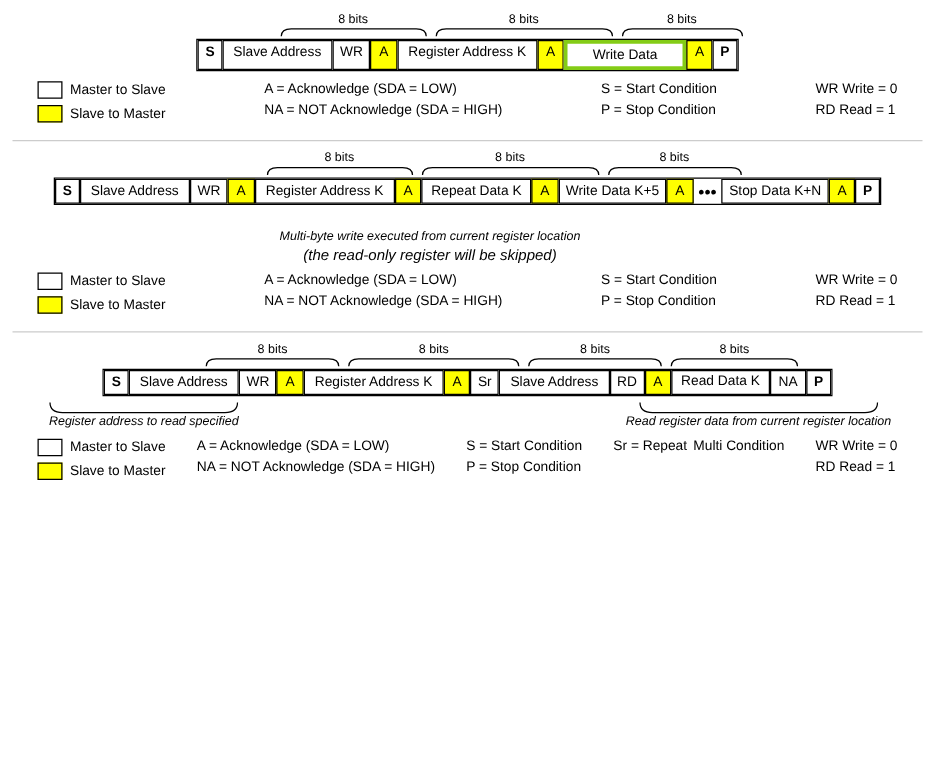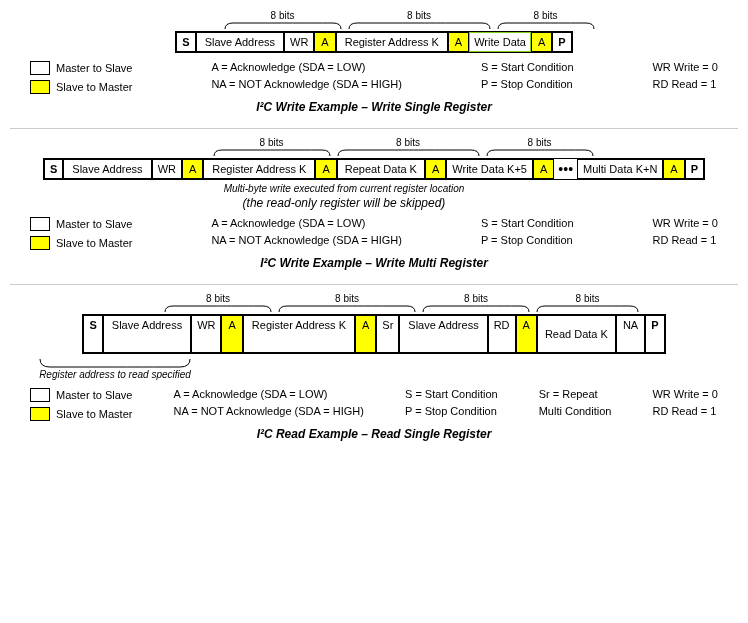--- a/index.html
+++ b/index.html
@@ -114,21 +114,21 @@
   </div>
 
   <div style="display:flex; justify-content:center; align-items:center;">
     <div style="display:flex; align-items:stretch; border:1px solid #000;">
       <div class="cell cell-s" style="font-weight:bold; border:1px solid #000; padding:3px 5px; background:#fff;">S</div>
       <div class="cell" style="border:1px solid #000; padding:3px 8px; background:#fff;">Slave Address</div>
       <div class="cell" style="border:1px solid #000; padding:3px 5px; background:#fff;">WR</div>
       <div class="cell cell-yellow" style="border:1px solid #000; padding:3px 6px; background:#ffff00;">A</div>
       <div class="cell" style="border:1px solid #000; padding:3px 8px; background:#fff;">Register Address K</div>
       <div class="cell cell-yellow" style="border:1px solid #000; padding:3px 6px; background:#ffff00;">A</div>
-      <div class="cell" style="border:1px solid #84cc16; padding:3px 4px; background:#fff;">Write Data</div>
+      <div class="cell" style="border:3px solid #84cc16; padding:3px 20px; background:#fff;">Write Data</div>
       <div class="cell cell-yellow" style="border:1px solid #000; padding:3px 6px; background:#ffff00;">A</div>
       <div class="cell cell-p" style="border:1px solid #000; padding:3px 5px; font-weight:bold; background:#fff;">P</div>
     </div>
   </div>
 
   <div style="display:flex; justify-content:space-between; padding: 8px 20px 0 20px; flex-wrap:wrap;">
     <div style="display:flex; flex-direction:column; gap:5px;">
       <div class="legend-item">
         <div class="legend-box"></div>
         <span>Master to Slave</span>
@@ -145,21 +145,20 @@
     <div style="display:flex; flex-direction:column; gap:5px;">
       <span style="font-size:11px;">S = Start Condition</span>
       <span style="font-size:11px;">P = Stop Condition</span>
     </div>
     <div style="display:flex; flex-direction:column; gap:5px;">
       <span style="font-size:11px;">WR  Write = 0</span>
       <span style="font-size:11px;">RD  Read = 1</span>
     </div>
   </div>
 
-  <div class="section-title">I²C Write Example – Write Single Register</div>
 </div>
 
 <div class="section-divider"></div>
 
 <div class="section">
 
   <div style="display:flex; justify-content:center; margin-bottom:0px; position:relative;">
     <div style="display:flex; flex-direction:column; align-items:center; margin-left:60px; margin-right:2px;">
       <span style="font-size:10px;">8 bits</span>
       <svg width="120" height="10" viewBox="0 0 120 10">
@@ -186,27 +185,27 @@
       <div class="cell" style="border:1px solid #000; padding:3px 8px; background:#fff;">Slave Address</div>
       <div class="cell" style="border:1px solid #000; padding:3px 5px; background:#fff;">WR</div>
       <div class="cell cell-yellow" style="border:1px solid #000; padding:3px 6px; background:#ffff00;">A</div>
       <div class="cell" style="border:1px solid #000; padding:3px 8px; background:#fff;">Register Address K</div>
       <div class="cell cell-yellow" style="border:1px solid #000; padding:3px 6px; background:#ffff00;">A</div>
       <div class="cell" style="border:1px solid #000; padding:3px 7px; background:#fff;">Repeat Data K</div>
       <div class="cell cell-yellow" style="border:1px solid #000; padding:3px 6px; background:#ffff00;">A</div>
       <div class="cell" style="border:1px solid #000; padding:3px 5px; background:#fff;">Write Data K+5</div>
       <div class="cell cell-yellow" style="border:1px solid #000; padding:3px 6px; background:#ffff00;">A</div>
       <div class="dots-cell">•••</div>
-      <div class="cell" style="border:1px solid #000; padding:3px 5px; background:#fff;">Multi Data K+N</div>
+      <div class="cell" style="border:1px solid #000; padding:3px 5px; background:#fff;">Stop Data K+N</div>
       <div class="cell cell-yellow" style="border:1px solid #000; padding:3px 6px; background:#ffff00;">A</div>
       <div class="cell" style="font-weight:bold; border:1px solid #000; padding:3px 5px; background:#fff;">P</div>
     </div>
   </div>
 
-  <div style="text-align:right; padding-right:60px; margin-top:3px;">
+  <div style="text-align:right; padding-right:60px; margin-top:20px;">
     <div class="annotation-text" style="font-size:10px; font-style:italic;">Multi-byte write executed from current register location</div>
     <div class="annotation-text" style="font-size:12px; font-style:italic;">(the read-only register will be skipped)</div>
   </div>
 
   <div style="display:flex; justify-content:space-between; padding: 5px 20px 0 20px; flex-wrap:wrap;">
     <div style="display:flex; flex-direction:column; gap:5px;">
       <div class="legend-item">
         <div class="legend-box"></div>
         <span>Master to Slave</span>
       </div>
@@ -222,21 +221,20 @@
     <div style="display:flex; flex-direction:column; gap:5px;">
       <span style="font-size:11px;">S = Start Condition</span>
       <span style="font-size:11px;">P = Stop Condition</span>
     </div>
     <div style="display:flex; flex-direction:column; gap:5px;">
       <span style="font-size:11px;">WR  Write = 0</span>
       <span style="font-size:11px;">RD  Read = 1</span>
     </div>
   </div>
 
-  <div class="section-title">I²C Write Example – Write Multi Register</div>
 </div>
 
 <div class="section-divider"></div>
 
 <div class="section">
 
   <div style="display:flex; justify-content:center; margin-bottom:0px; position:relative;">
     <div style="display:flex; flex-direction:column; align-items:center; margin-left:55px; margin-right:2px;">
       <span style="font-size:10px;">8 bits</span>
       <svg width="110" height="10" viewBox="0 0 110 10">
@@ -268,33 +266,39 @@
       <div class="cell" style="font-weight:bold; border:1px solid #000; padding:3px 5px; background:#fff;">S</div>
       <div class="cell" style="border:1px solid #000; padding:3px 8px; background:#fff;">Slave Address</div>
       <div class="cell" style="border:1px solid #000; padding:3px 5px; background:#fff;">WR</div>
       <div class="cell cell-yellow" style="border:1px solid #000; padding:3px 6px; background:#ffff00;">A</div>
       <div class="cell" style="border:1px solid #000; padding:3px 8px; background:#fff;">Register Address K</div>
       <div class="cell cell-yellow" style="border:1px solid #000; padding:3px 6px; background:#ffff00;">A</div>
       <div class="cell" style="border:1px solid #000; padding:3px 5px; background:#fff;">Sr</div>
       <div class="cell" style="border:1px solid #000; padding:3px 8px; background:#fff;">Slave Address</div>
       <div class="cell" style="border:1px solid #000; padding:3px 5px; background:#fff;">RD</div>
       <div class="cell cell-yellow" style="border:1px solid #000; padding:3px 6px; background:#ffff00;">A</div>
-      <div class="cell" style="border:1px solid #000; padding:12px 7px; background:#fff;">Read Data K</div>
+      <div class="cell" style="border:1px solid #000; padding:2px 7px; background:#fff;">Read Data K</div>
       <div class="cell" style="border:1px solid #000; padding:3px 6px; background:#fff;">NA</div>
       <div class="cell" style="font-weight:bold; border:1px solid #000; padding:3px 5px; background:#fff;">P</div>
     </div>
   </div>
 
   <div style="display:flex; justify-content:space-between; padding: 3px 25px 0 25px;">
     <div style="display:flex; flex-direction:column; align-items:center; max-width:200px;">
       <svg width="160" height="12" viewBox="0 0 160 12">
         <path d="M5,2 Q5,10 15,10 L75,10 Q80,10 80,10 Q85,10 145,10 Q155,10 155,2" fill="none" stroke="#000" stroke-width="1"></path>
       </svg>
       <span style="font-size:10px; font-style:italic; ">Register address to read specified</span>
     </div>
+    <div style="display:flex; flex-direction:column; align-items:center; max-width:240px;">
+      <svg width="200" height="12" viewBox="0 0 200 12">
+        <path d="M5,2 Q5,10 15,10 L95,10 Q100,10 100,10 Q105,10 185,10 Q195,10 195,2" fill="none" stroke="#000" stroke-width="1"></path>
+      </svg>
+      <span style="font-size:10px; font-style:italic; text-align:center;">Read register data from current register location</span>
+    </div>
   </div>
 
   <div style="display:flex; justify-content:space-between; padding: 8px 20px 0 20px; flex-wrap:wrap;">
     <div style="display:flex; flex-direction:column; gap:5px;">
       <div class="legend-item">
         <div class="legend-box"></div>
         <span>Master to Slave</span>
       </div>
       <div class="legend-item">
         <div class="legend-box legend-box-yellow"></div>
@@ -302,24 +306,23 @@
       </div>
     </div>
     <div style="display:flex; flex-direction:column; gap:5px;">
       <span style="font-size:11px;">A = Acknowledge (SDA = LOW)</span>
       <span style="font-size:11px;">NA = NOT Acknowledge (SDA = HIGH)</span>
     </div>
     <div style="display:flex; flex-direction:column; gap:5px;">
       <span style="font-size:11px;">S = Start Condition</span>
       <span style="font-size:11px;">P = Stop Condition</span>
     </div>
-    <div style="display:flex; flex-direction:column; gap:5px;">
+    <div style="display:flex; flex-direction:row; gap:5px;">
       <span style="font-size:11px;">Sr = Repeat</span>
       <span style="font-size:11px;">Multi Condition</span>
     </div>
     <div style="display:flex; flex-direction:column; gap:5px;">
       <span style="font-size:11px;">WR  Write = 0</span>
       <span style="font-size:11px;">RD  Read = 1</span>
     </div>
   </div>
 
-  <div class="section-title">I²C Read Example – Read Single Register</div>
 </div>
 
 </body></html>

